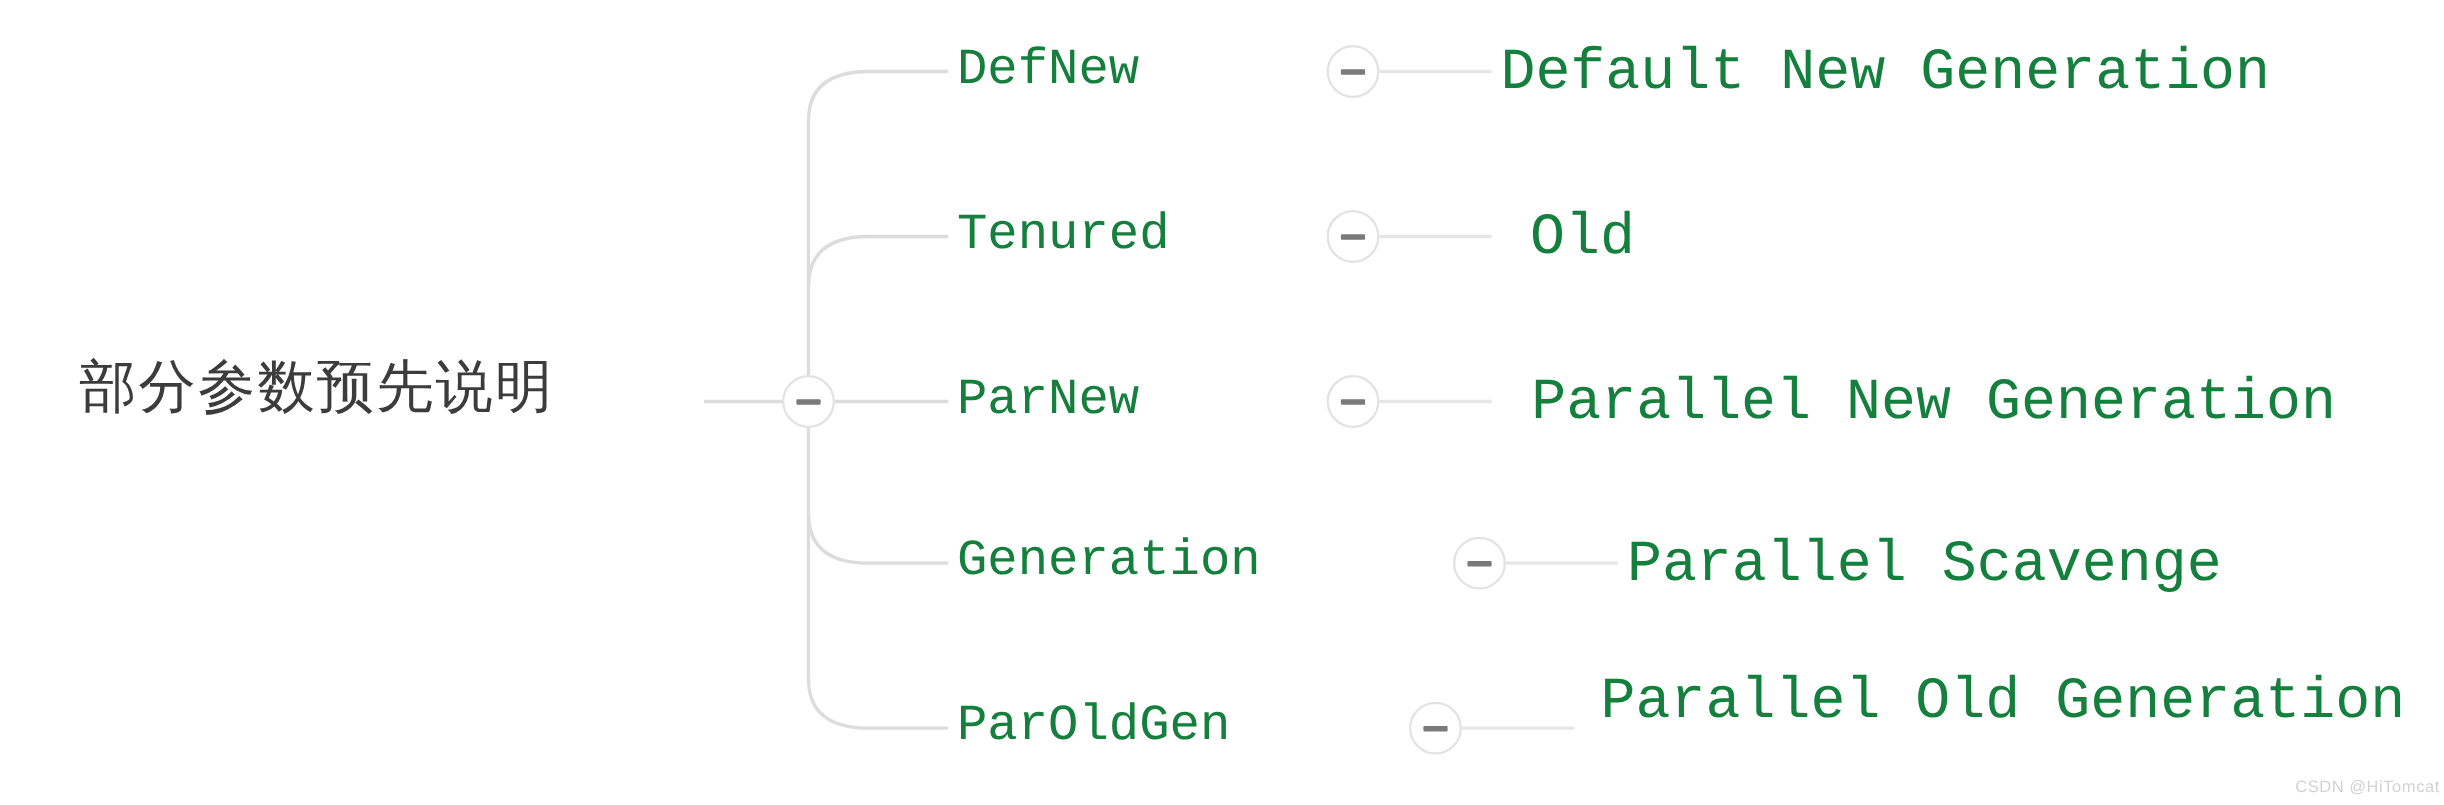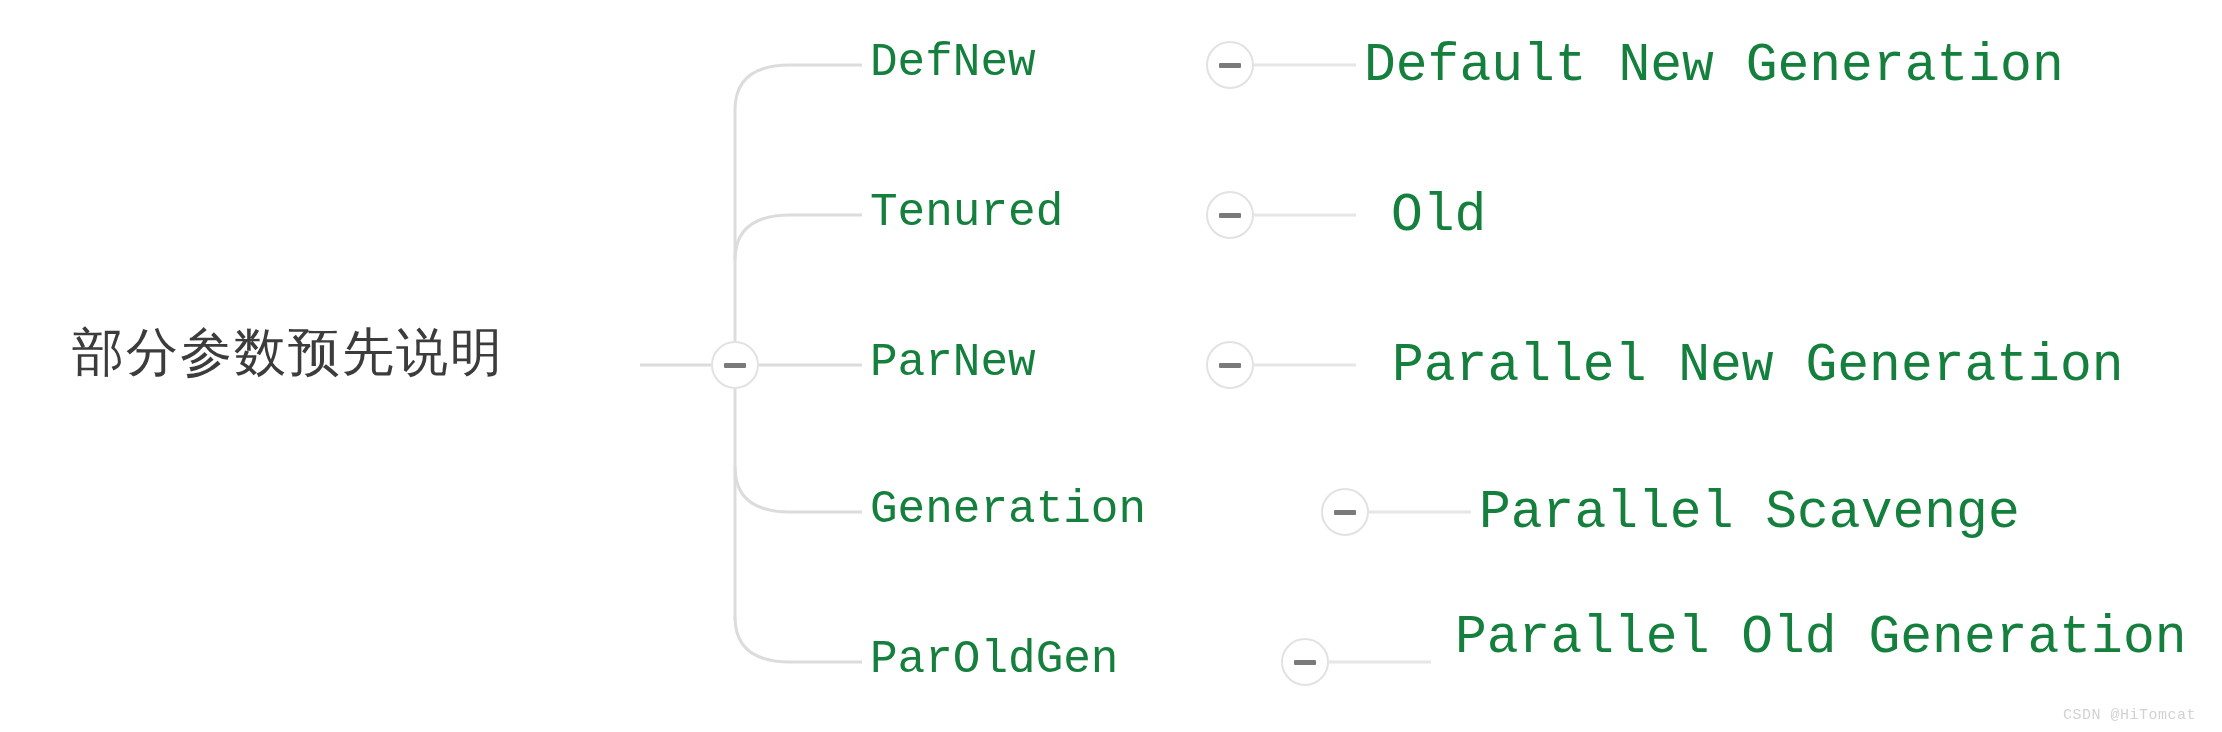--- a/index.html
+++ b/index.html
@@ -86,25 +86,25 @@
   }
   .node-label.child {
     font-size: 46px;
   }
   .node-label.leaf {
     font-size: 53px;
   }
   
   #watermark {
     position: absolute;
-    right: 26px;
+    right: 4px;
     bottom: 8px;
     font-size: 15px;
     color: #d2d2d2;
-    font-family: Liberation Mono, monospace;
+    font-family: Liberation Sans, sans-serif;
     letter-spacing: .5px;
     white-space: nowrap;
   }
 </style>
 </head>
 <body>
 
 <div id="canvas">
 
   <svg id="wires" viewBox="0 0 2222 732" width="2222" height="732">

